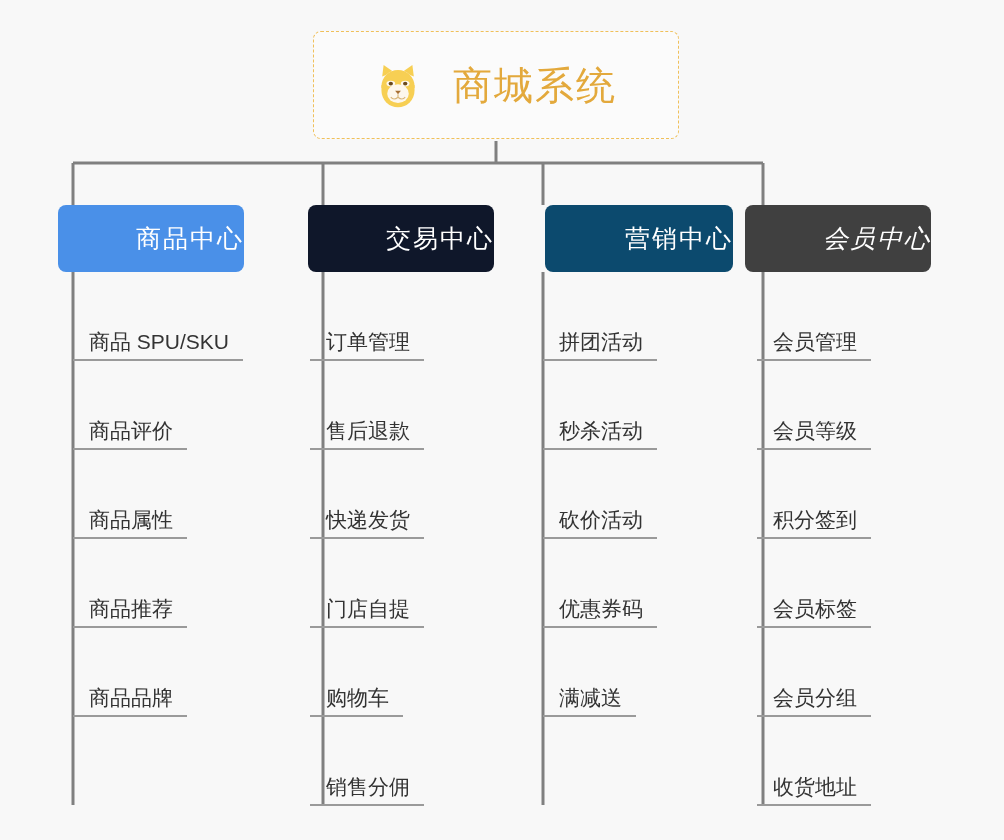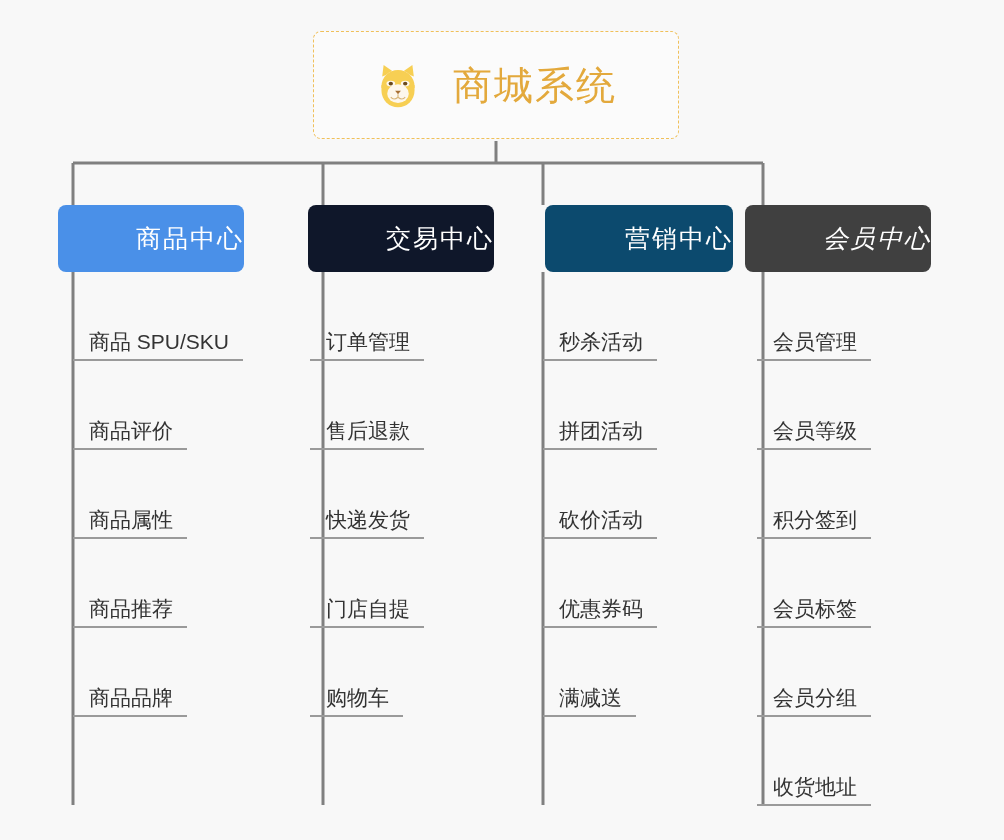--- a/index.html
+++ b/index.html
@@ -186,32 +186,35 @@
         </div>
         <div class="leaf-item">
           <span class="leaf-label">快递发货</span>
         </div>
         <div class="leaf-item">
           <span class="leaf-label">门店自提</span>
         </div>
         <div class="leaf-item">
           <span class="leaf-label">购物车</span>
         </div>
+        <div class="leaf-item">
+          <span class="leaf-label">销售分佣</span>
+        </div>
       </div>
     </div>
     <div class="column" style="left: 525px;">
       <div class="cat-card" style="width: 188px; background: #0c4a6e; margin-left: 20px;">
         <span>营销中心</span>
       </div>
       <div class="leaf-list" style="left: 18px;">
         <div class="leaf-item">
+          <span class="leaf-label">拼团活动</span>
+        </div>
+        <div class="leaf-item">
           <span class="leaf-label">秒杀活动</span>
-        </div>
-        <div class="leaf-item">
-          <span class="leaf-label">拼团活动</span>
         </div>
         <div class="leaf-item">
           <span class="leaf-label">砍价活动</span>
         </div>
         <div class="leaf-item">
           <span class="leaf-label">优惠券码</span>
         </div>
         <div class="leaf-item">
           <span class="leaf-label">满减送</span>
         </div>

